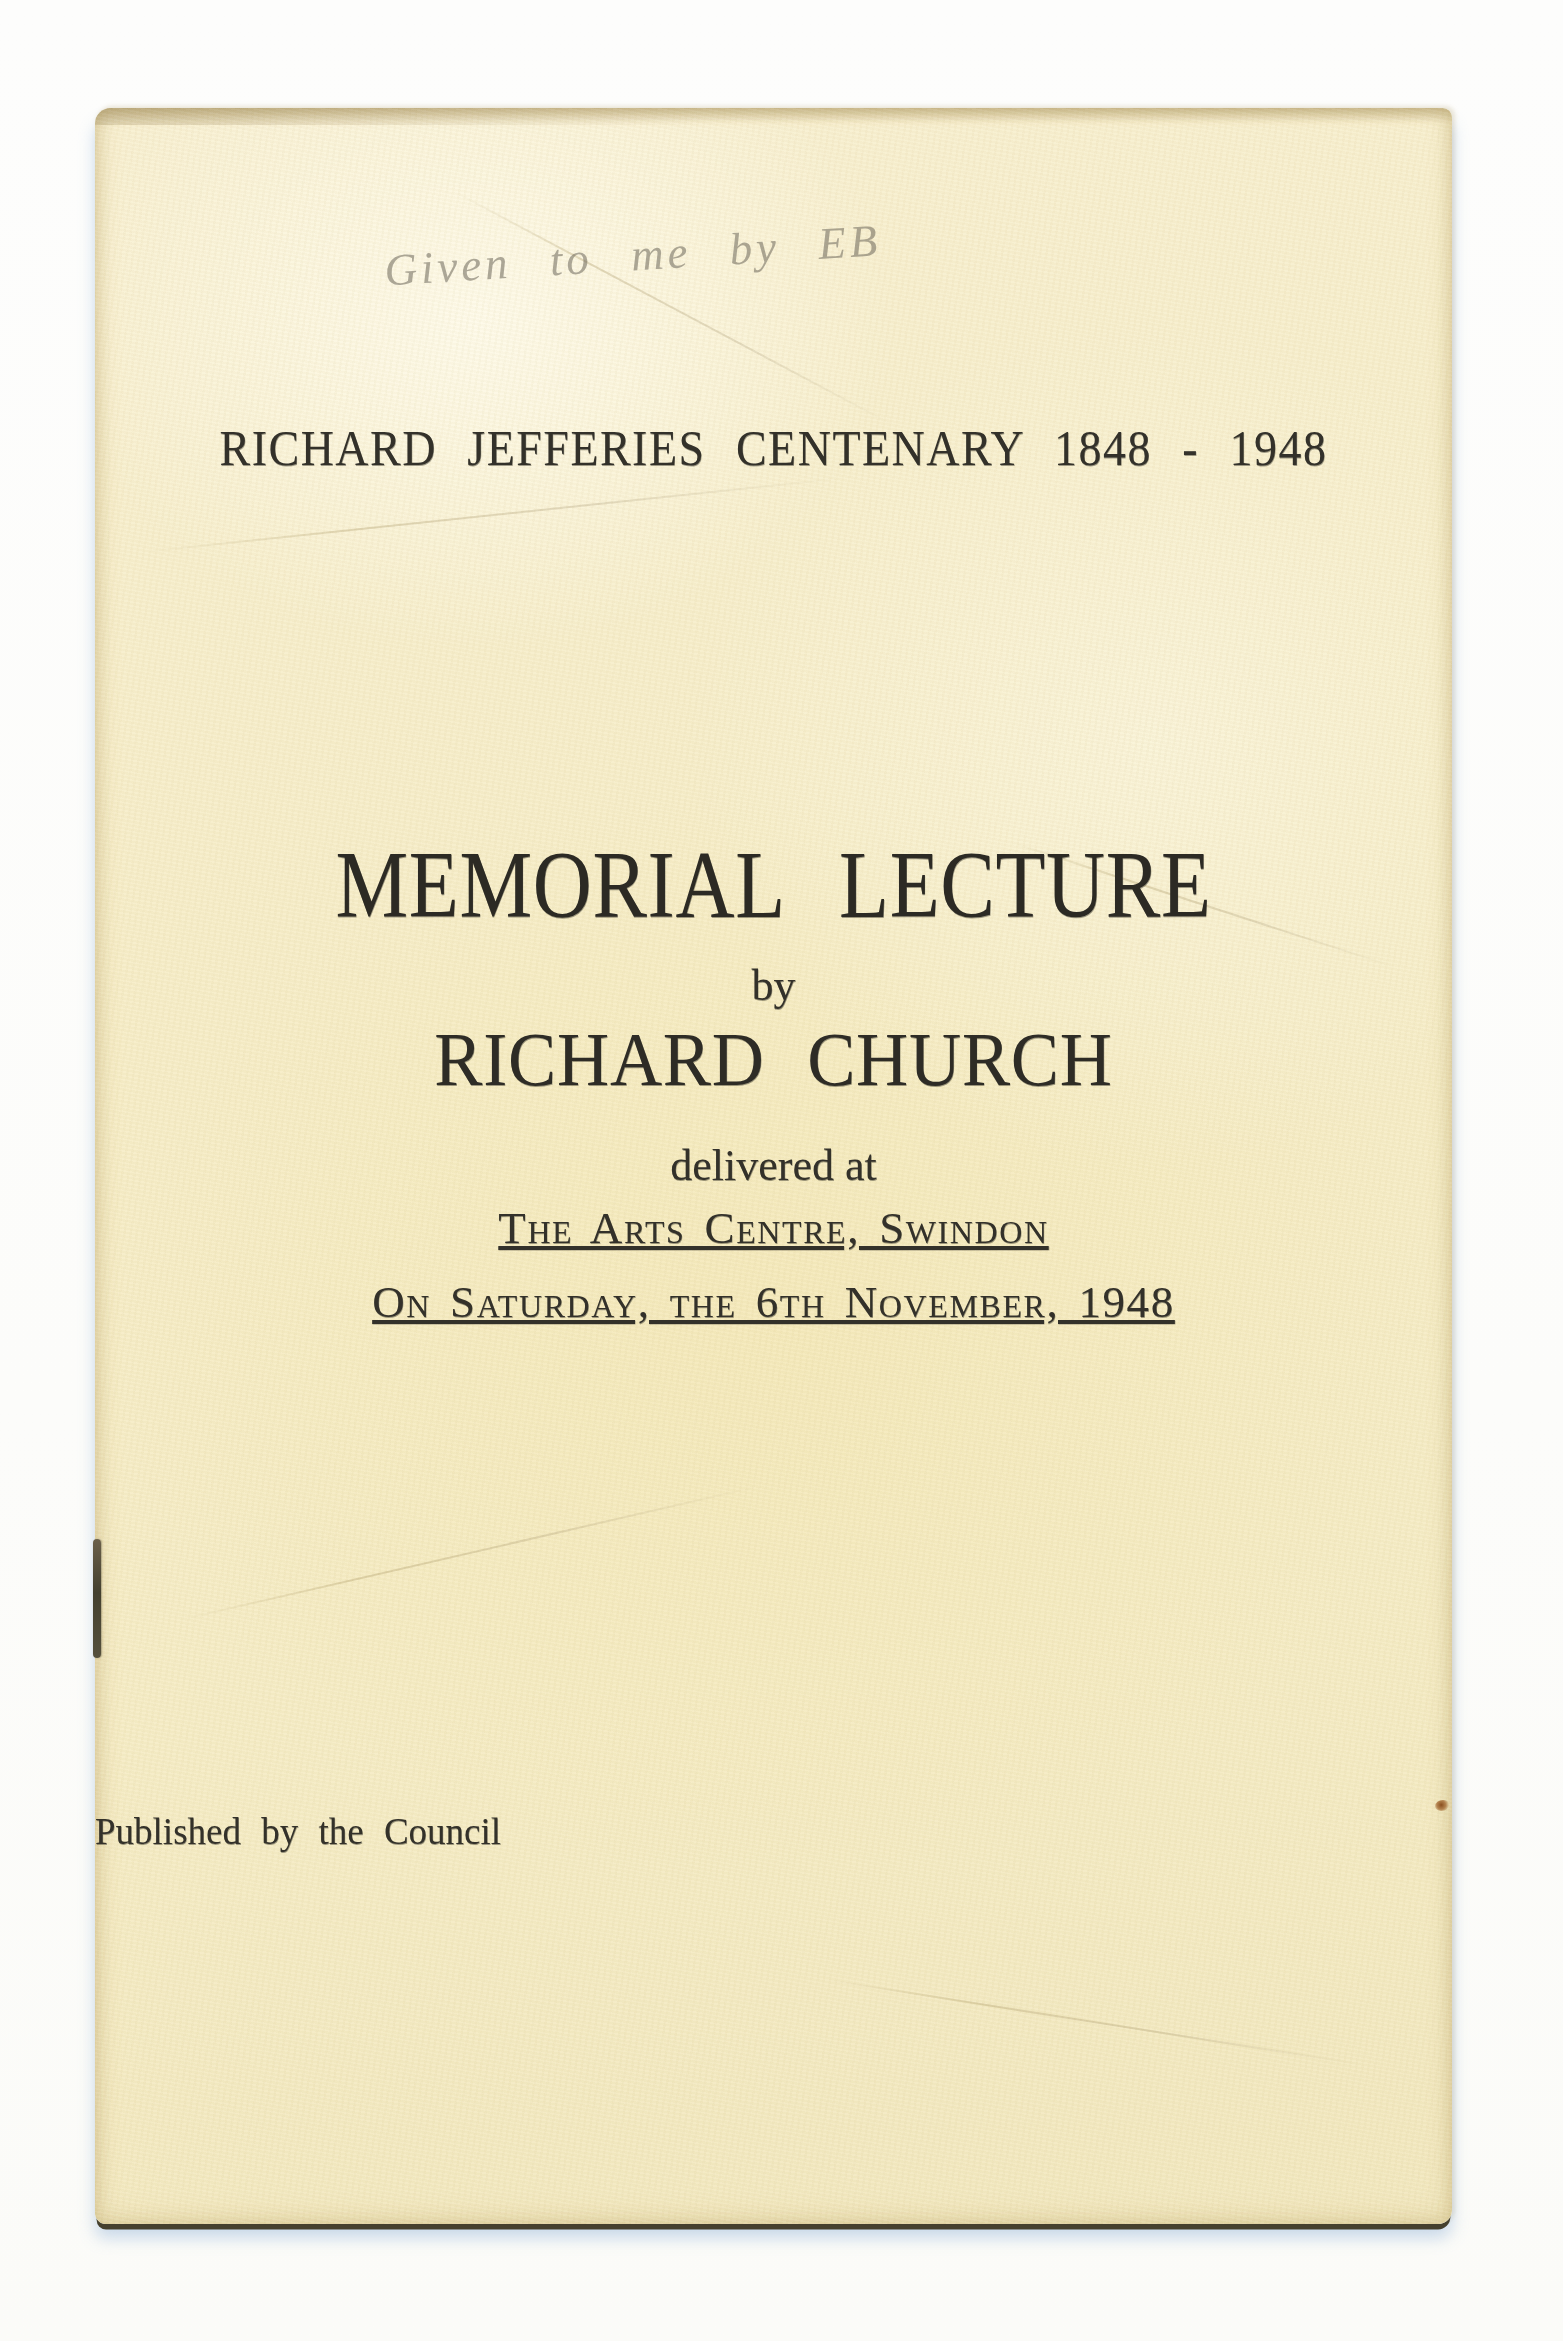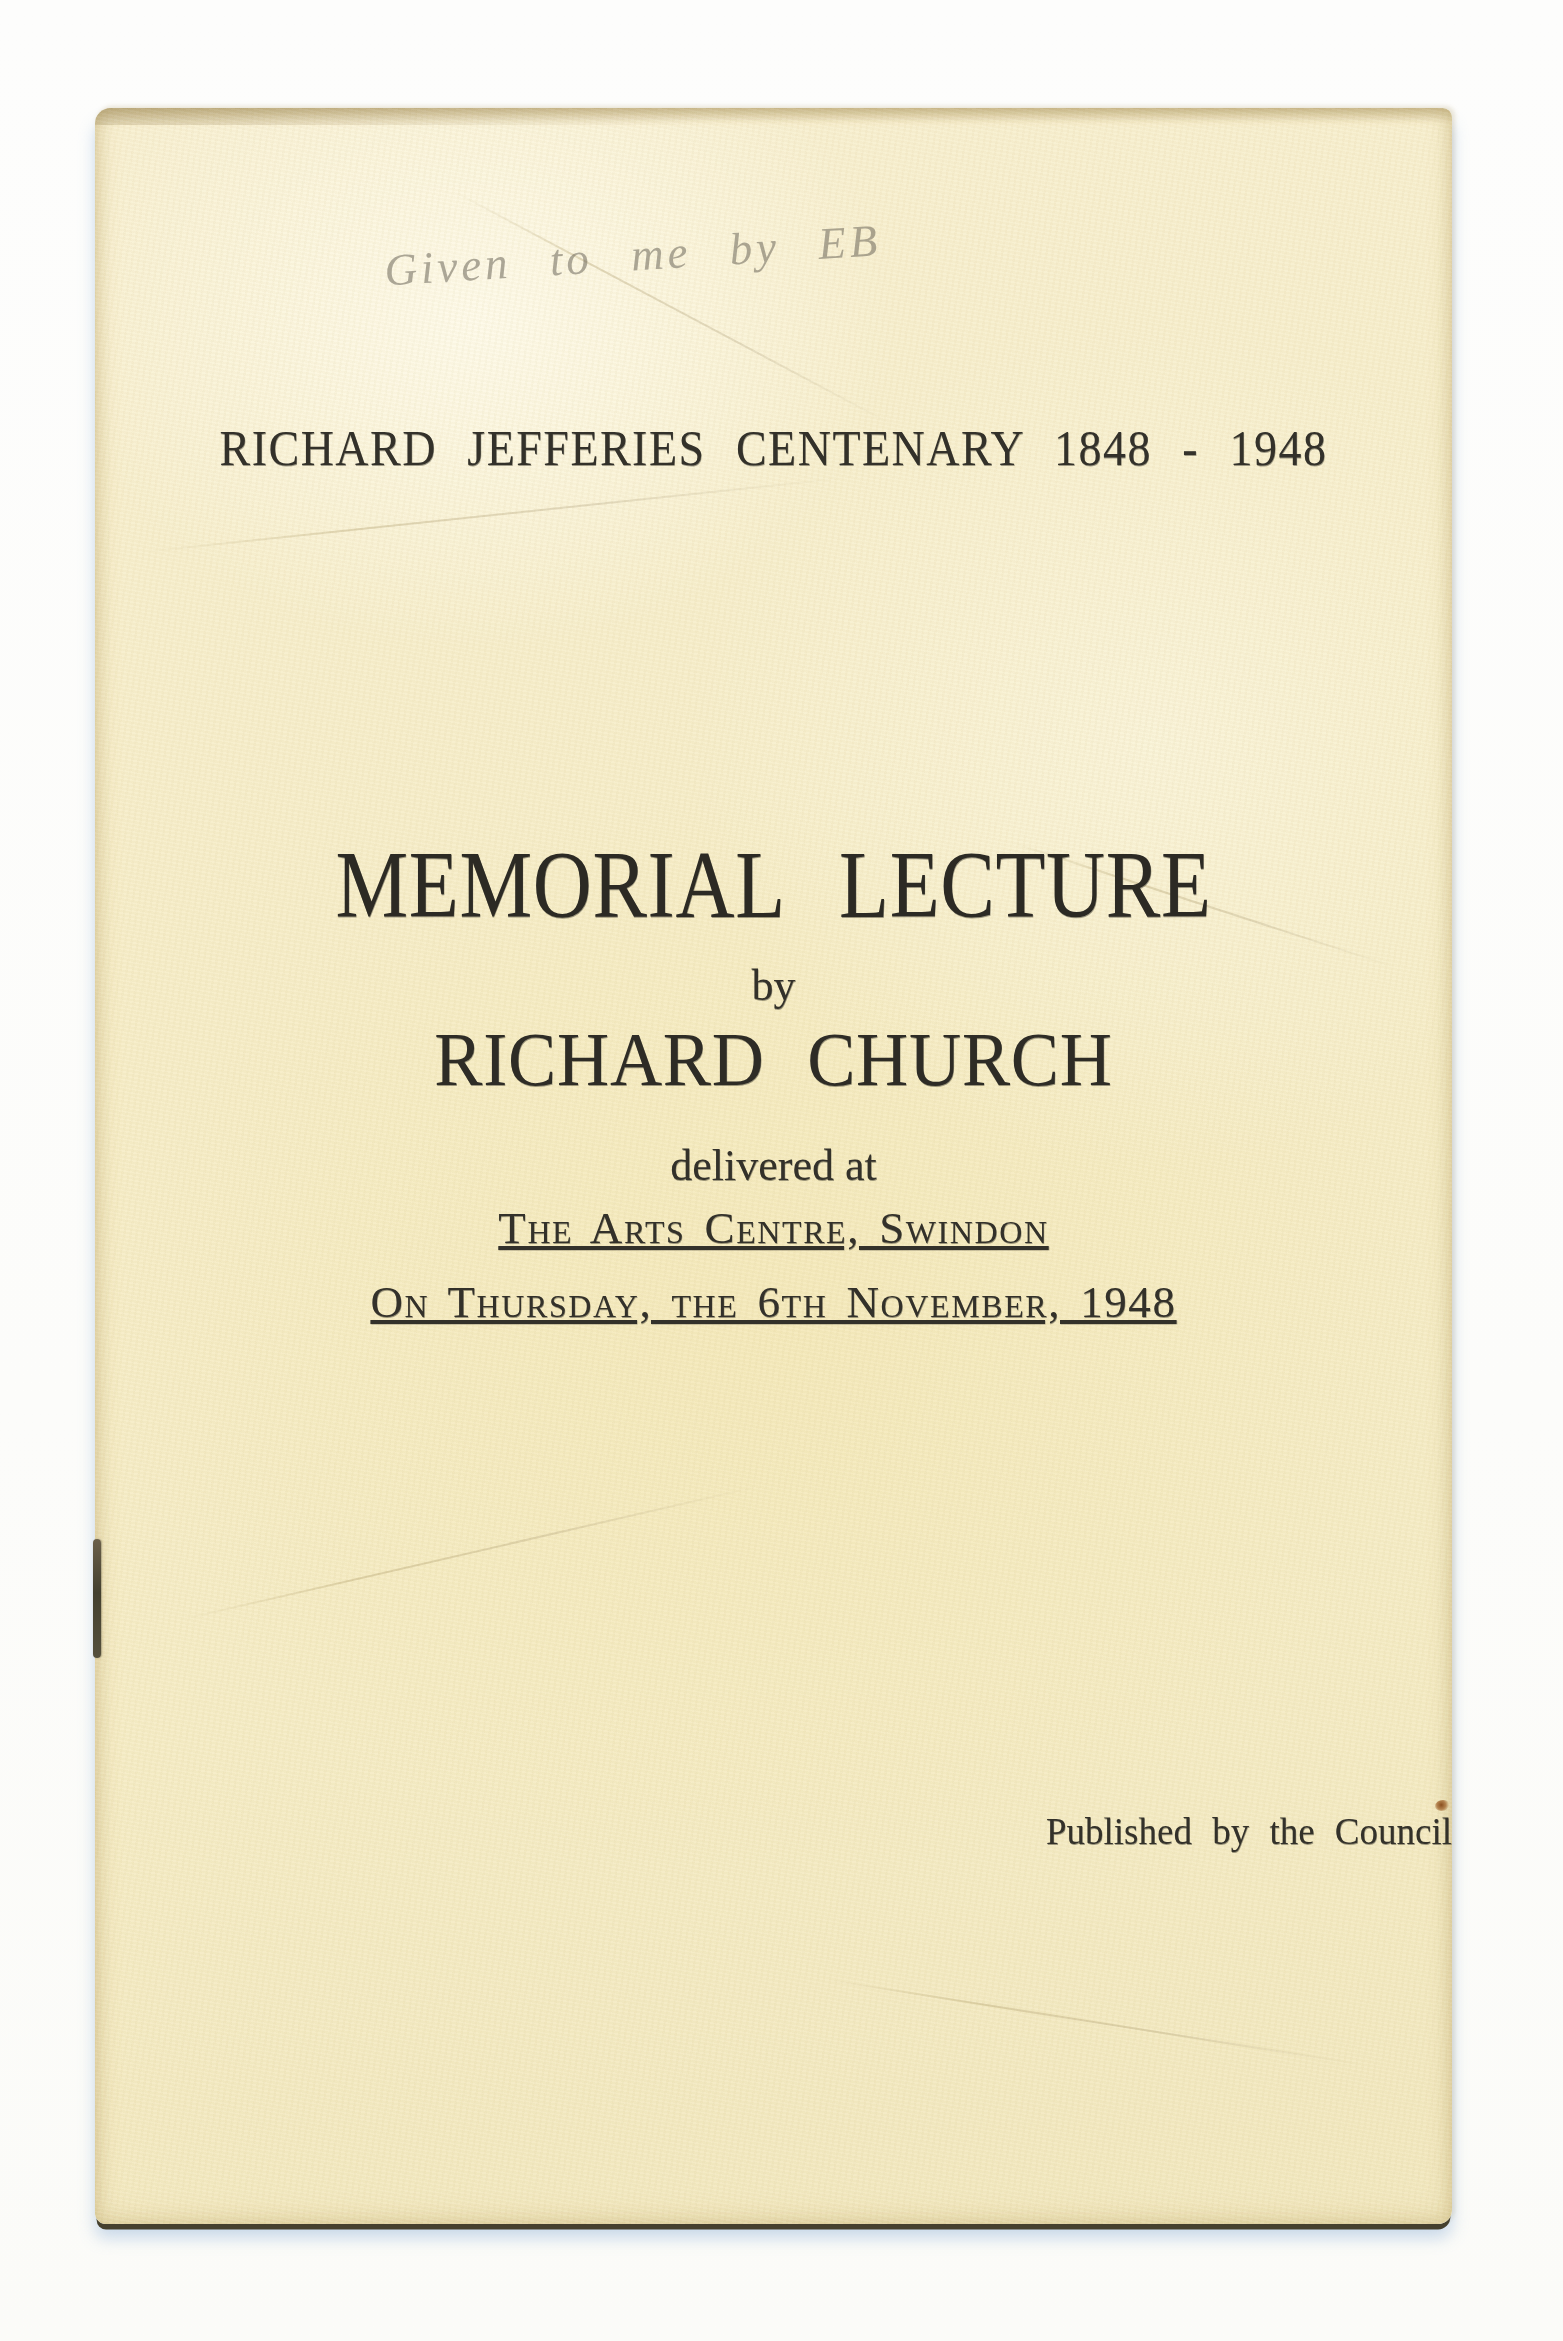--- a/index.html
+++ b/index.html
@@ -137,21 +137,21 @@
     font-size: 45px;
     letter-spacing: 1.6px;
     word-spacing: 6.2px;
     text-decoration: underline;
   }
   .venue { top: 1094px; }
   .dateline { top: 1168px; }
 
   .publisher {
     position: absolute; left: 0; top: 1702px; width: 100%;
-    display: flex; justify-content: flex-end;
+    display: flex; justify-content: flex-start;
     z-index: 2;
   }
   .publisher-inner {
     text-align: left;
     font-size: 37px;
     line-height: 1.18;
     color: #33312a;
     text-shadow: 0.5px 0.5px 0.5px rgba(50,48,38,0.45);
     white-space: nowrap;
   }
@@ -179,21 +179,21 @@
     <div class="textline title">MEMORIAL LECTURE</div>
 
     <div class="textline byline">by</div>
 
     <div class="textline author">RICHARD CHURCH</div>
 
     <div class="textline delivered">delivered at</div>
 
     <div class="textline smallcaps venue">The Arts Centre, Swindon</div>
 
-    <div class="textline smallcaps dateline">On Thursday, the 6th November, 1948</div>
+    <div class="textline smallcaps dateline">On Saturday, the 6th November, 1948</div>
 
     <div class="publisher">
       <div class="publisher-inner">
         <div class="pub-line1">Published by the Council</div>
       </div>
     </div>
 
     <div class="spine-gap"></div>
     <div class="foxing-spot"></div>
 

